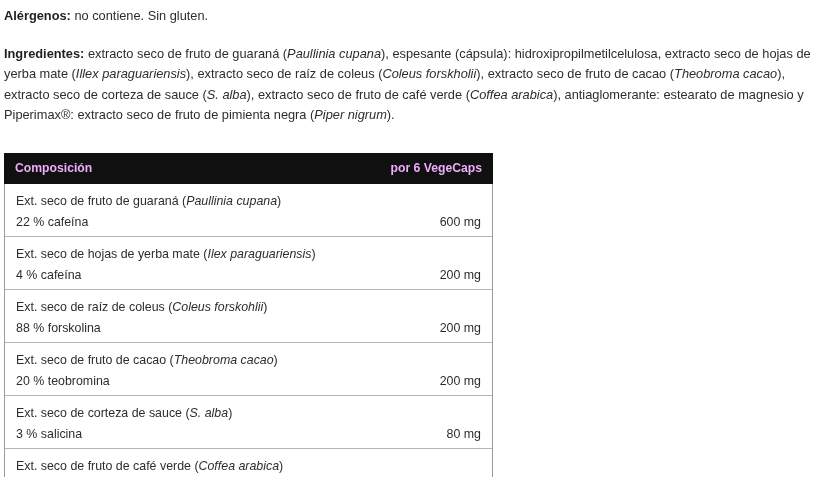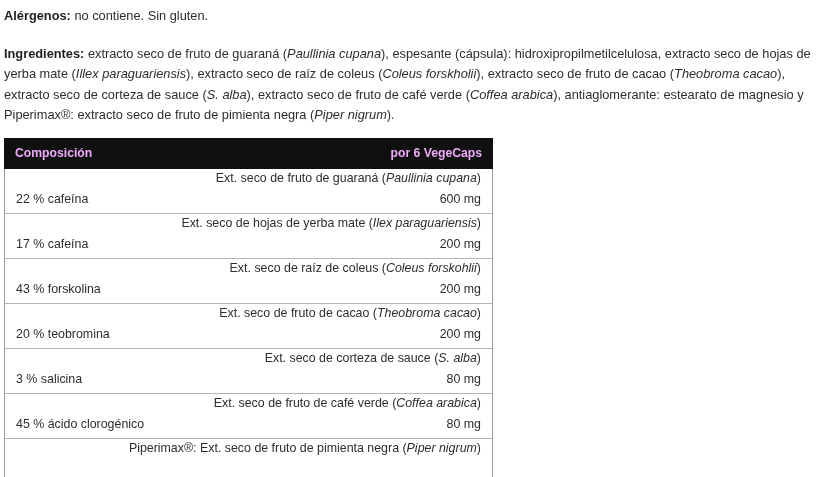--- a/index.html
+++ b/index.html
@@ -17,21 +17,21 @@
     height: 477px;
     padding: 6px 8px 0 4px;
   }
   .para {
     font-size: 12.8px;
     line-height: 20.5px;
     color: #2d2d2d;
   }
   .para b { color: #1f1f1f; }
   .allergens { margin-bottom: 17px; }
-  .ingredients { margin-bottom: 12px; max-width: 812px; }
+  .ingredients { margin-bottom: 27px; max-width: 812px; }
 
   .comp-table {
     width: 489px;
     font-size: 12.4px;
   }
   .comp-header {
     background: #101010;
     color: #ffffff;
     font-weight: bold;
     display: flex;
@@ -40,21 +40,21 @@
     height: 31px;
     padding: 0 11px;
     font-size: 12.2px;
   }
   .comp-body {
     border-left: 1px solid #9a9a9a;
     border-right: 1px solid #9a9a9a;
     
     min-height: 310px;
   }
-  .trow { border-bottom: 1px solid #b5b5b5; padding: 0 11px 5px; text-align: right; }
+  .trow { border-bottom: 1px solid #b5b5b5; padding: 8px 11px 5px; }
   .trow:last-child { border-bottom: none; }
   .trow-name { line-height: 17px; padding-top: 1px; }
   .trow-sub {
     display: flex;
     justify-content: space-between;
     line-height: 17px;
     padding-top: 4px;
   }
   i { font-style: italic; }
 </style>
@@ -77,29 +77,29 @@
     <div class="trow-name"><span class="nm-prefix">Ext. seco de fruto de guaraná (</span><i class="nm-latin">Paullinia cupana</i><span class="nm-suffix">)</span></div>
     <div class="trow-sub">
       <span class="sub">22 % cafeína</span>
       <span class="amt">600 mg</span>
     </div>
   </div>
 
   <div class="trow">
     <div class="trow-name"><span class="nm-prefix">Ext. seco de hojas de yerba mate (</span><i class="nm-latin">Ilex paraguariensis</i><span class="nm-suffix">)</span></div>
     <div class="trow-sub">
-      <span class="sub">17 % cafeína</span>
+      <span class="sub">4 % cafeína</span>
       <span class="amt">200 mg</span>
     </div>
   </div>
 
   <div class="trow">
     <div class="trow-name"><span class="nm-prefix">Ext. seco de raíz de coleus (</span><i class="nm-latin">Coleus forskohlii</i><span class="nm-suffix">)</span></div>
     <div class="trow-sub">
-      <span class="sub">43 % forskolina</span>
+      <span class="sub">88 % forskolina</span>
       <span class="amt">200 mg</span>
     </div>
   </div>
 
   <div class="trow">
     <div class="trow-name"><span class="nm-prefix">Ext. seco de fruto de cacao (</span><i class="nm-latin">Theobroma cacao</i><span class="nm-suffix">)</span></div>
     <div class="trow-sub">
       <span class="sub">20 % teobromina</span>
       <span class="amt">200 mg</span>
     </div>

